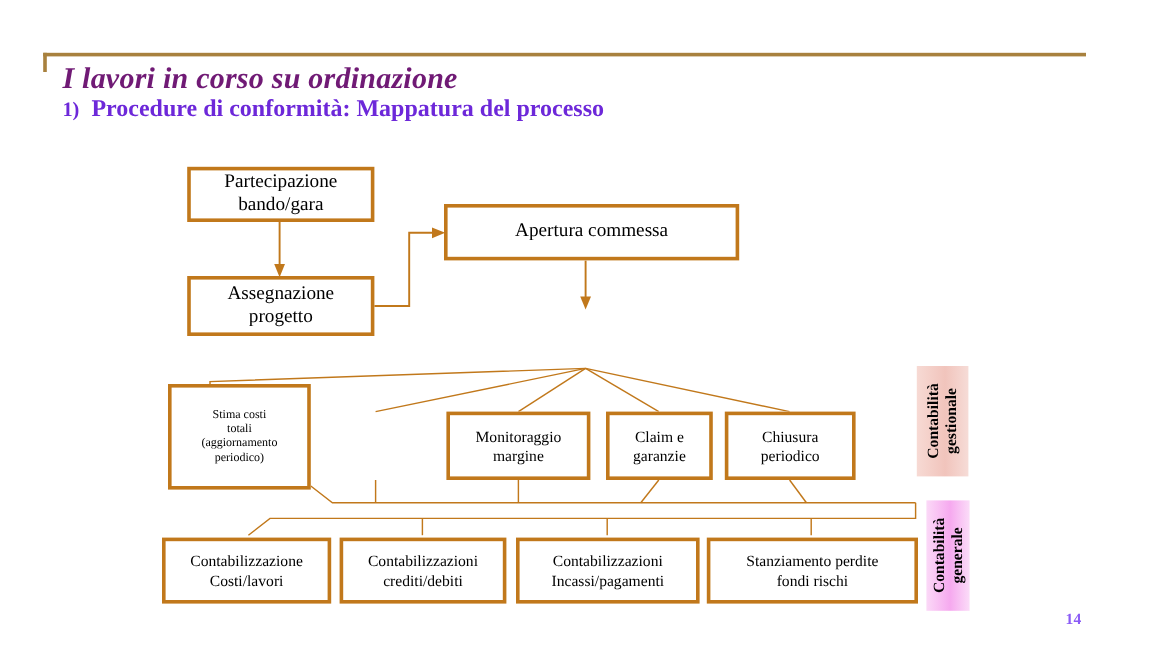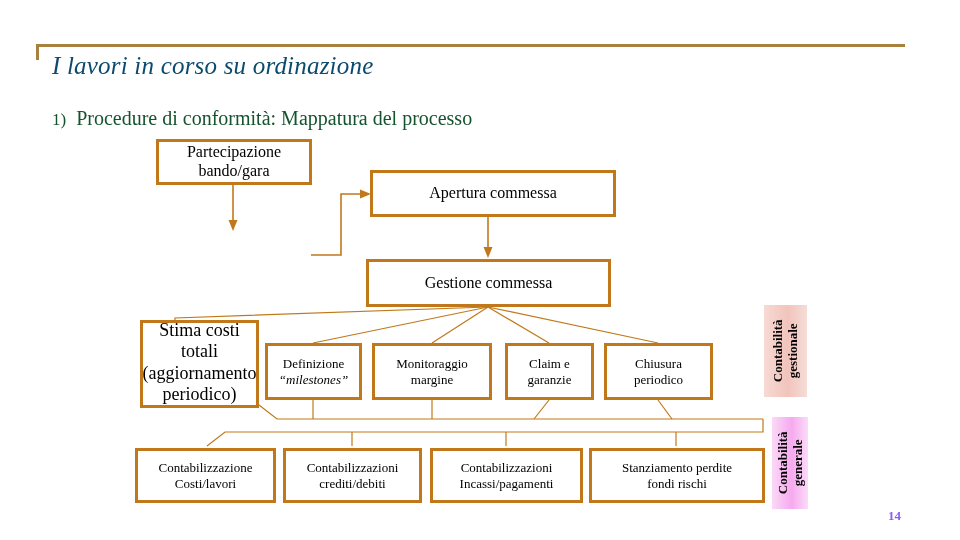--- a/index.html
+++ b/index.html
@@ -33,33 +33,33 @@
     height: 16px;
     background: #A8813E;
   }
 
   
   #page-title {
     position: absolute;
     left: 52px;
     top: 52px;
     font-size: 25px;
-    font-weight: normal;
+    font-weight: bold;
     font-style: italic;
-    color: #0c4a6e;
+    color: #701a75;
     letter-spacing: 0.2px;
     white-space: nowrap;
   }
   #page-subtitle {
     position: absolute;
     left: 52px;
-    top: 107px;
+    top: 80px;
     font-size: 20px;
-    font-weight: normal;
-    color: #14532d;
+    font-weight: bold;
+    color: #6d28d9;
     white-space: nowrap;
   }
   #page-subtitle .num {
     font-size: 17px;
   }
 
   
   #diagram {
     position: absolute;
     left: 0;
@@ -184,40 +184,37 @@
     <span class="txt">
       <span>Partecipazione</span><br>
       <span>bando/gara</span>
     </span>
   </div>
 
   <div class="node" style="left:370px; top:170px; width:246px; height:47px; font-size:16px;">
     <span class="txt">Apertura commessa</span>
   </div>
 
-
-  <div class="node" style="left:366px; top:259px; width:245px; height:48px; font-size:16px;">
-    <span class="txt">Gestione commessa</span>
-  </div>
-
-  <div class="node" style="left:140px; top:320px; width:119px; height:88px; font-size:18px;align-items:flex-end;">
+  <div class="node" style="left:156px; top:230px; width:156px; height:50px; font-size:16px;">
+    <span class="txt">
+      <span>Assegnazione</span><br>
+      <span>progetto</span>
+    </span>
+  </div>
+
+
+  <div class="node" style="left:140px; top:320px; width:119px; height:88px; font-size:10px;">
     <span class="txt">
       <span>Stima costi</span><br>
       <span>totali</span><br>
       <span>(aggiornamento</span><br>
       <span>periodico)</span>
     </span>
   </div>
 
-  <div class="node" style="left:265px; top:343px; width:97px; height:57px; font-size:13px;">
-    <span class="txt">
-      <span>Definizione</span><br>
-      <em>“milestones”</em>
-    </span>
-  </div>
 
   <div class="node" style="left:372px; top:343px; width:120px; height:57px; font-size:13px;">
     <span class="txt">
       <span>Monitoraggio</span><br>
       <span>margine</span>
     </span>
   </div>
 
   <div class="node" style="left:505px; top:343px; width:89px; height:57px; font-size:13px;">
     <span class="txt">

